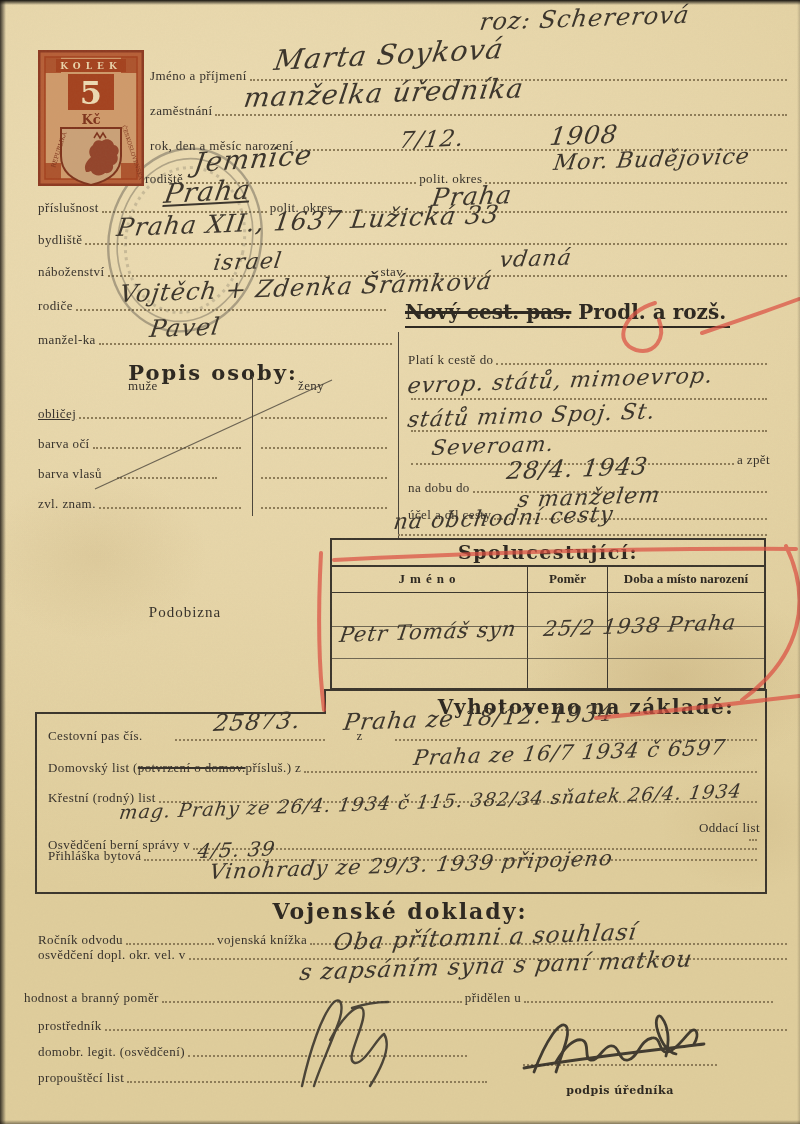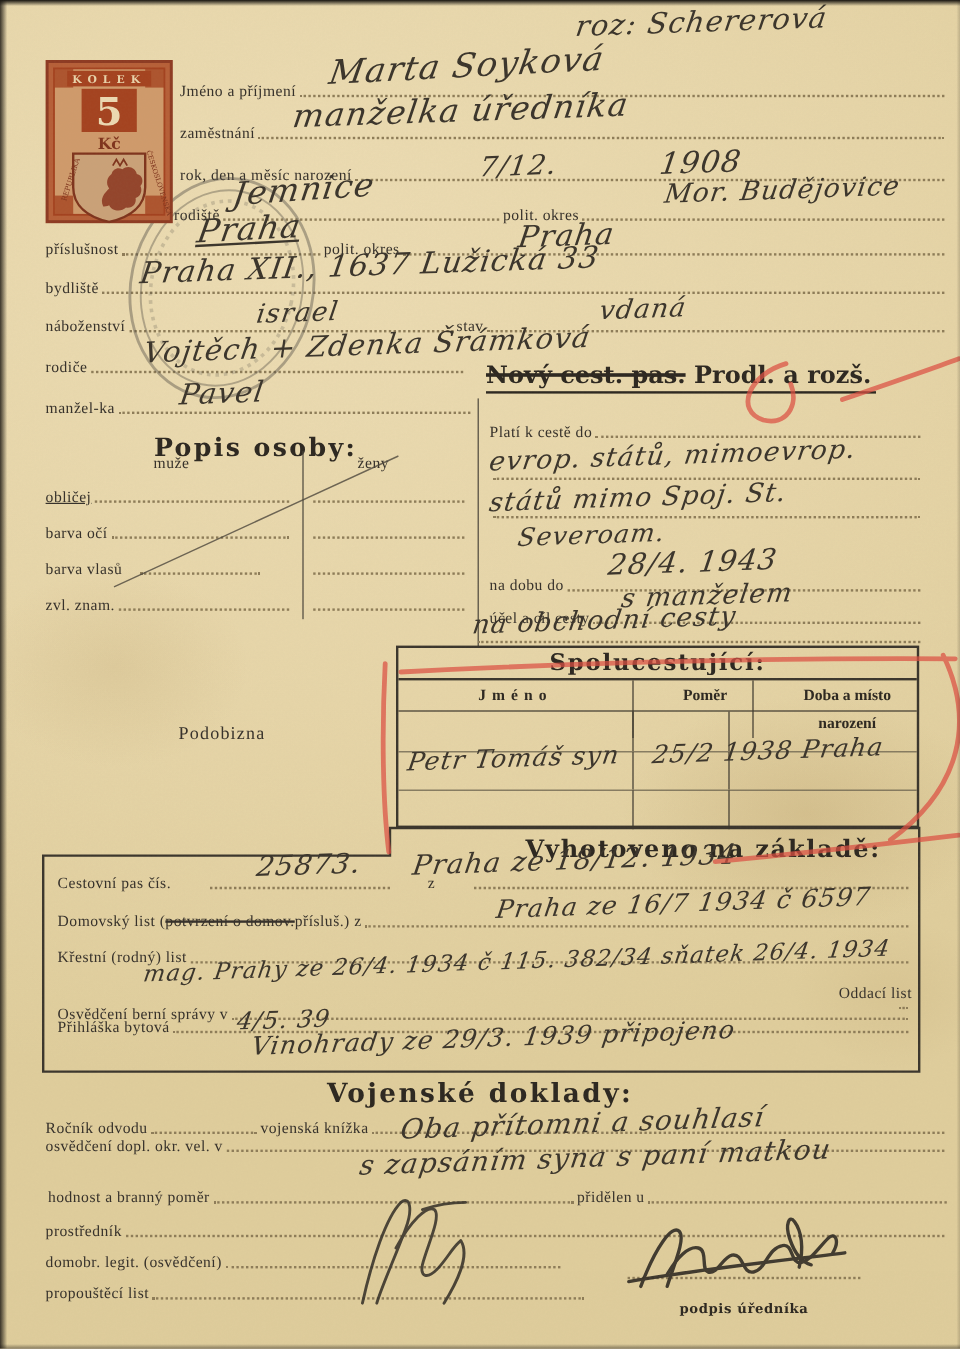--- a/index.html
+++ b/index.html
@@ -38,21 +38,21 @@
     font-weight:bold;font-size:20px;color:#2c2720;border-bottom:2.5px solid #2c2720;
     padding:0 4px 2px 0;white-space:nowrap;z-index:8;}
   .ptype .struck{text-decoration:line-through;text-decoration-thickness:2.5px;}
 
   .strk{text-decoration:line-through;text-decoration-thickness:1.6px;}
 
   .ctable{position:absolute;left:330px;top:538px;width:436px;height:152px;
     border:2px solid #3a352c;box-sizing:border-box;z-index:6;}
   .t-title{height:25px;line-height:25px;border-bottom:2px solid #3a352c;text-align:center;
     font-family:"DejaVu Serif",serif;font-weight:bold;font-size:19px;letter-spacing:1.5px;color:#2c2720;}
-  .t-head{display:grid;grid-template-columns:196px 80px 1fr;height:25px;border-bottom:1.5px solid #3a352c;gap:20px;}
+  .t-head{display:grid;grid-template-columns:196px 80px 1fr;height:25px;border-bottom:1.5px solid #3a352c;}
   .t-head div{font-size:13px;font-weight:bold;text-align:center;line-height:24px;color:#2c2720;}
   .t-head div:nth-child(-n+2){border-right:1.4px solid #3a352c;}
   .t-head .sp{letter-spacing:5px;}
   .t-body{display:grid;grid-template-columns:196px 80px 1fr;grid-auto-rows:32.5px;}
   .t-cell{border-right:1.4px solid #3a352c;}
   .t-cell.last{border-right:none;}
   .t-cell.rt{border-top:1px solid #6f6652;}
 
   .smallhead{position:absolute;font-family:"DejaVu Serif",serif;font-weight:bold;color:#2c2720;}
 
@@ -190,20 +190,24 @@
   <div class="row" style="left:408px;top:352px;width:362px;">
     <span class="lbl">Platí k cestě do</span>
       <span class="dots"></span>
   </div>
   <div class="row" style="left:408px;top:396px;width:362px;">
       <span class="dots"></span>
     </div>
   <div class="row" style="left:408px;top:428px;width:362px;">
       <span class="dots"></span>
     </div>
+  <div class="row" style="left:408px;top:452px;width:362px;">
+    <span class="dots"></span>
+      <span class="lbl">a zpět</span>
+  </div>
   <div class="row" style="left:408px;top:480px;width:362px;">
     <span class="lbl">na dobu do</span>
       <span class="dots"></span>
   </div>
   <div class="row" style="left:408px;top:507px;width:362px;">
     <span class="lbl">účel a cíl cesty</span>
       <span class="dots"></span>
   </div>
   <div class="row" style="left:395px;top:532px;width:375px;">
       <span class="dots"></span>
@@ -267,21 +271,21 @@
   <div class="row" style="left:38px;top:932px;width:752px;">
     <span class="lbl">Ročník odvodu</span>
       <span class="dots fix" style="width:88px;"></span>
     <span class="lbl">vojenská knížka</span>
       <span class="dots"></span>
   </div>
   <div class="row" style="left:38px;top:947px;width:752px;">
     <span class="lbl">osvědčení dopl. okr. vel. v</span>
       <span class="dots"></span>
   </div>
-  <div class="row" style="left:40px;top:990px;width:752px;">
+  <div class="row" style="left:24px;top:990px;width:752px;">
     <span class="lbl">hodnost a branný poměr</span>
       <span class="dots fix" style="width:300px;"></span>
     <span class="lbl">přidělen u</span>
       <span class="dots"></span>
   </div>
   <div class="row" style="left:38px;top:1018px;width:752px;">
     <span class="lbl">prostředník</span>
       <span class="dots"></span>
   </div>
   <div class="row" style="left:38px;top:1044px;width:432px;">

